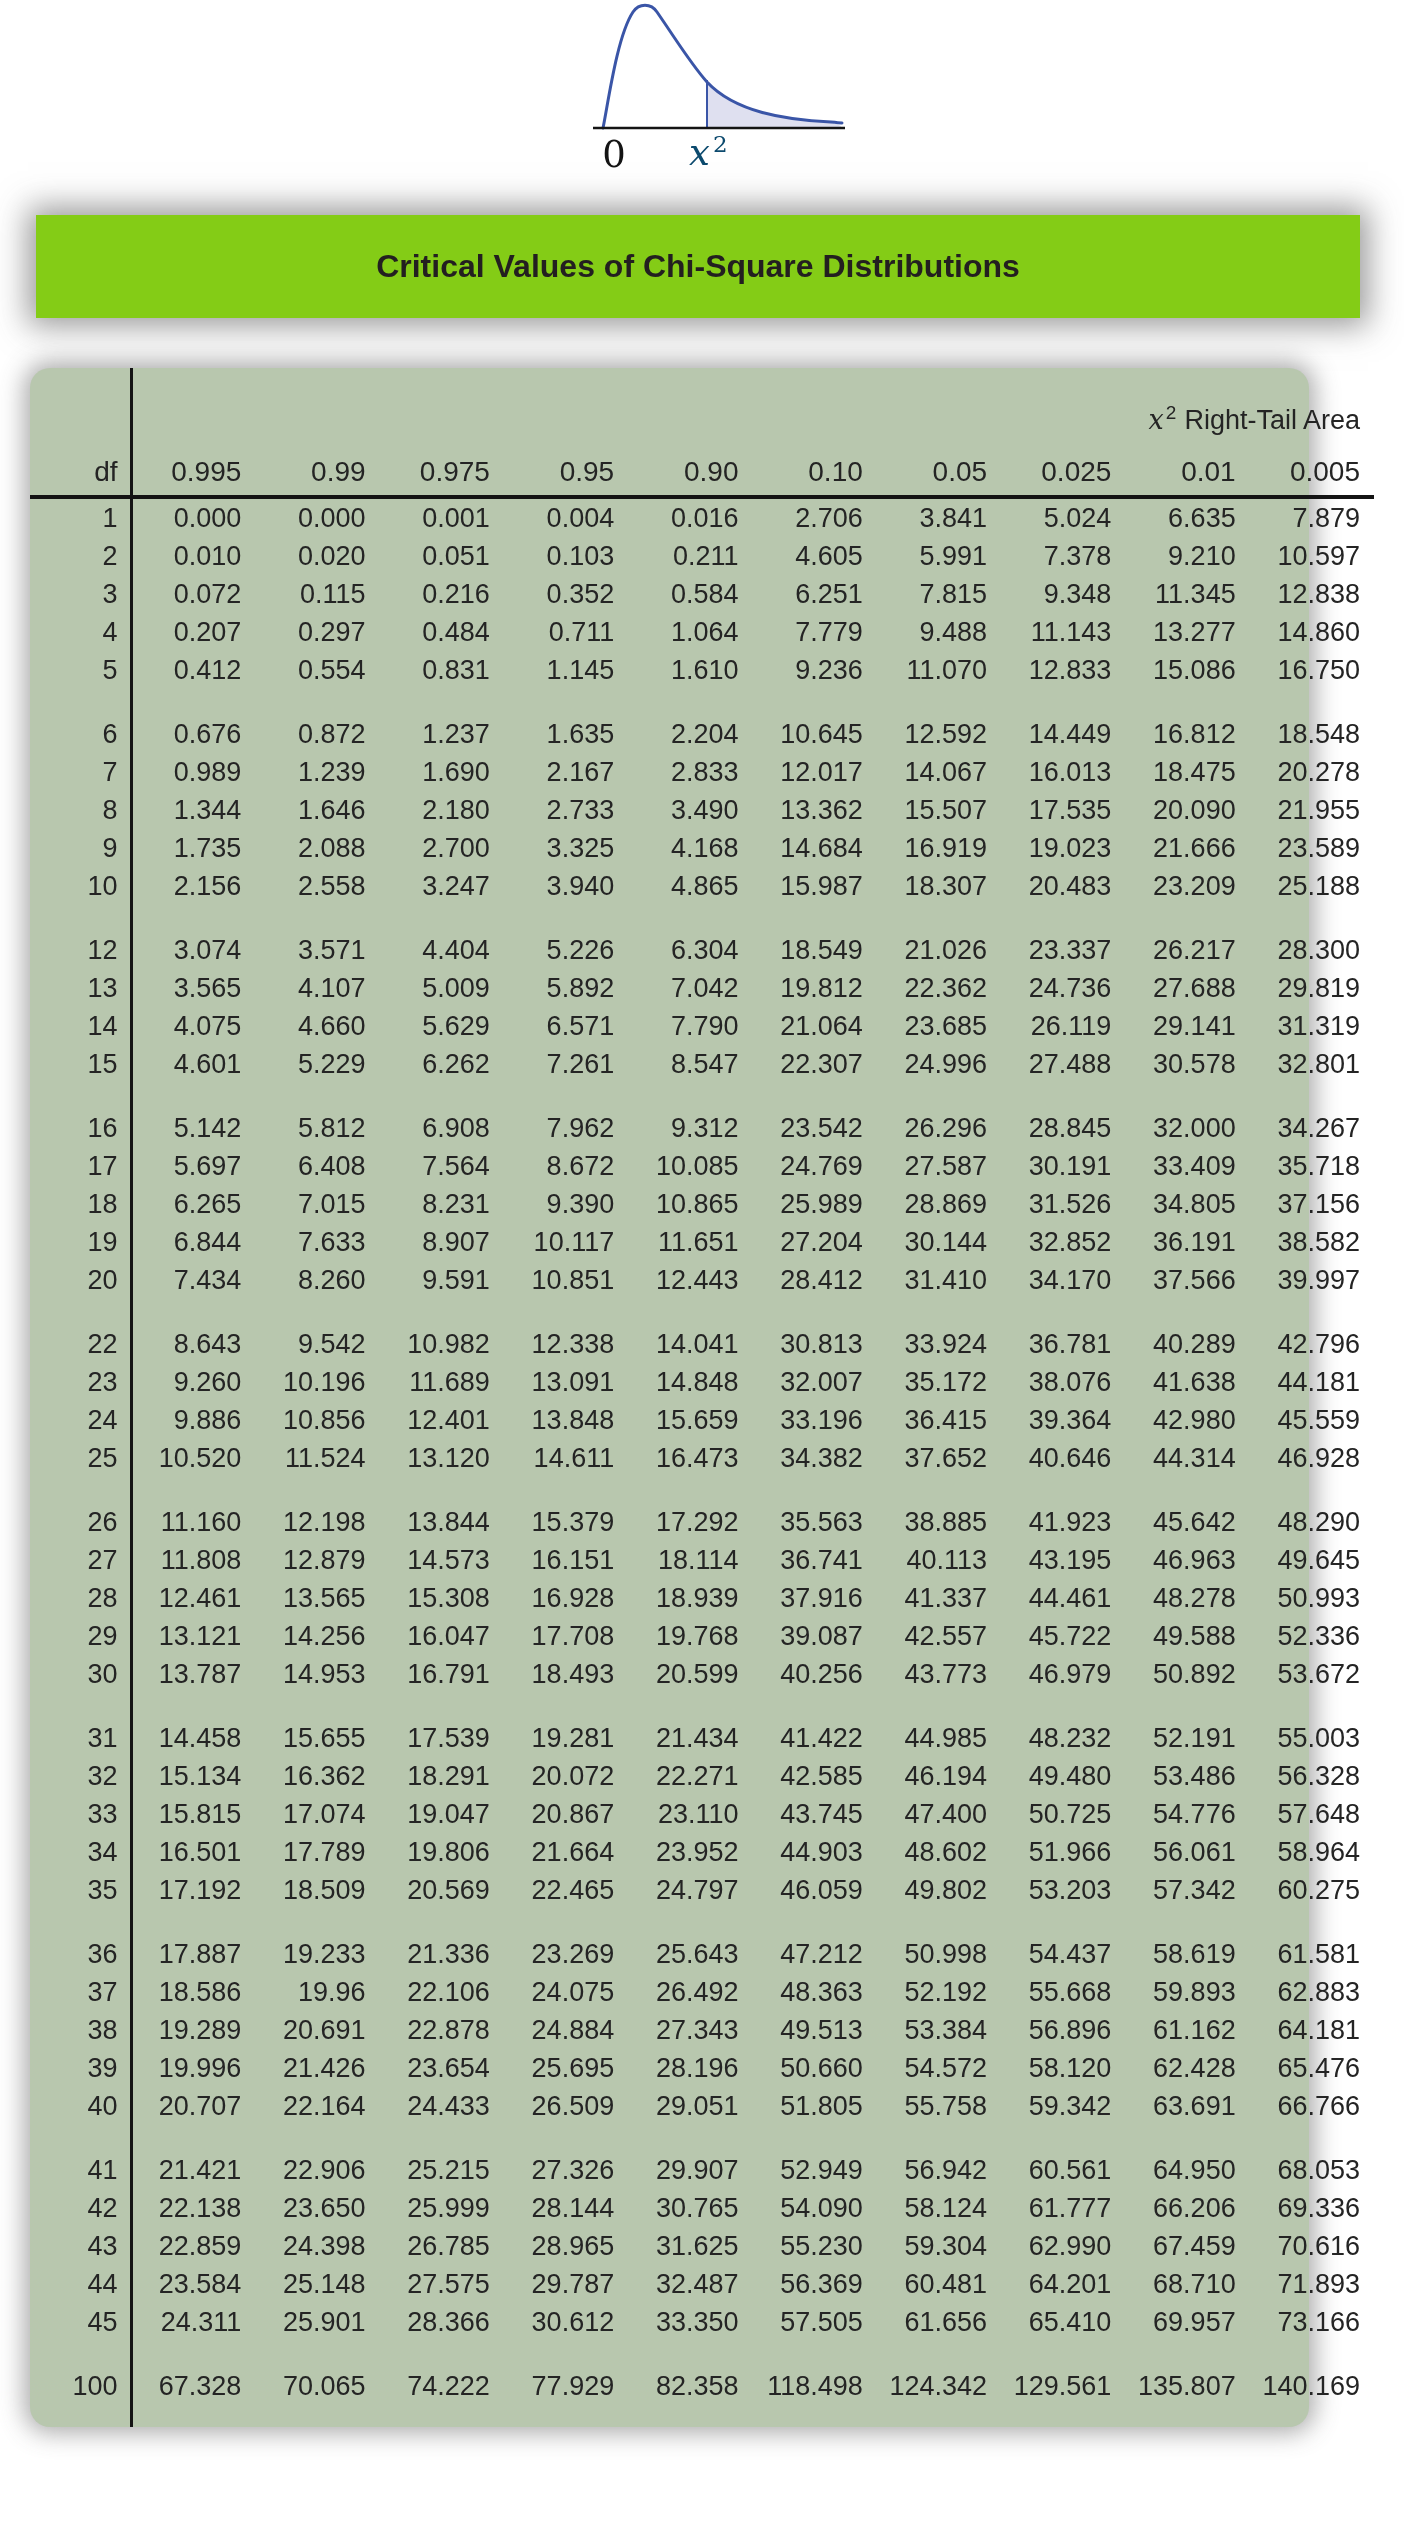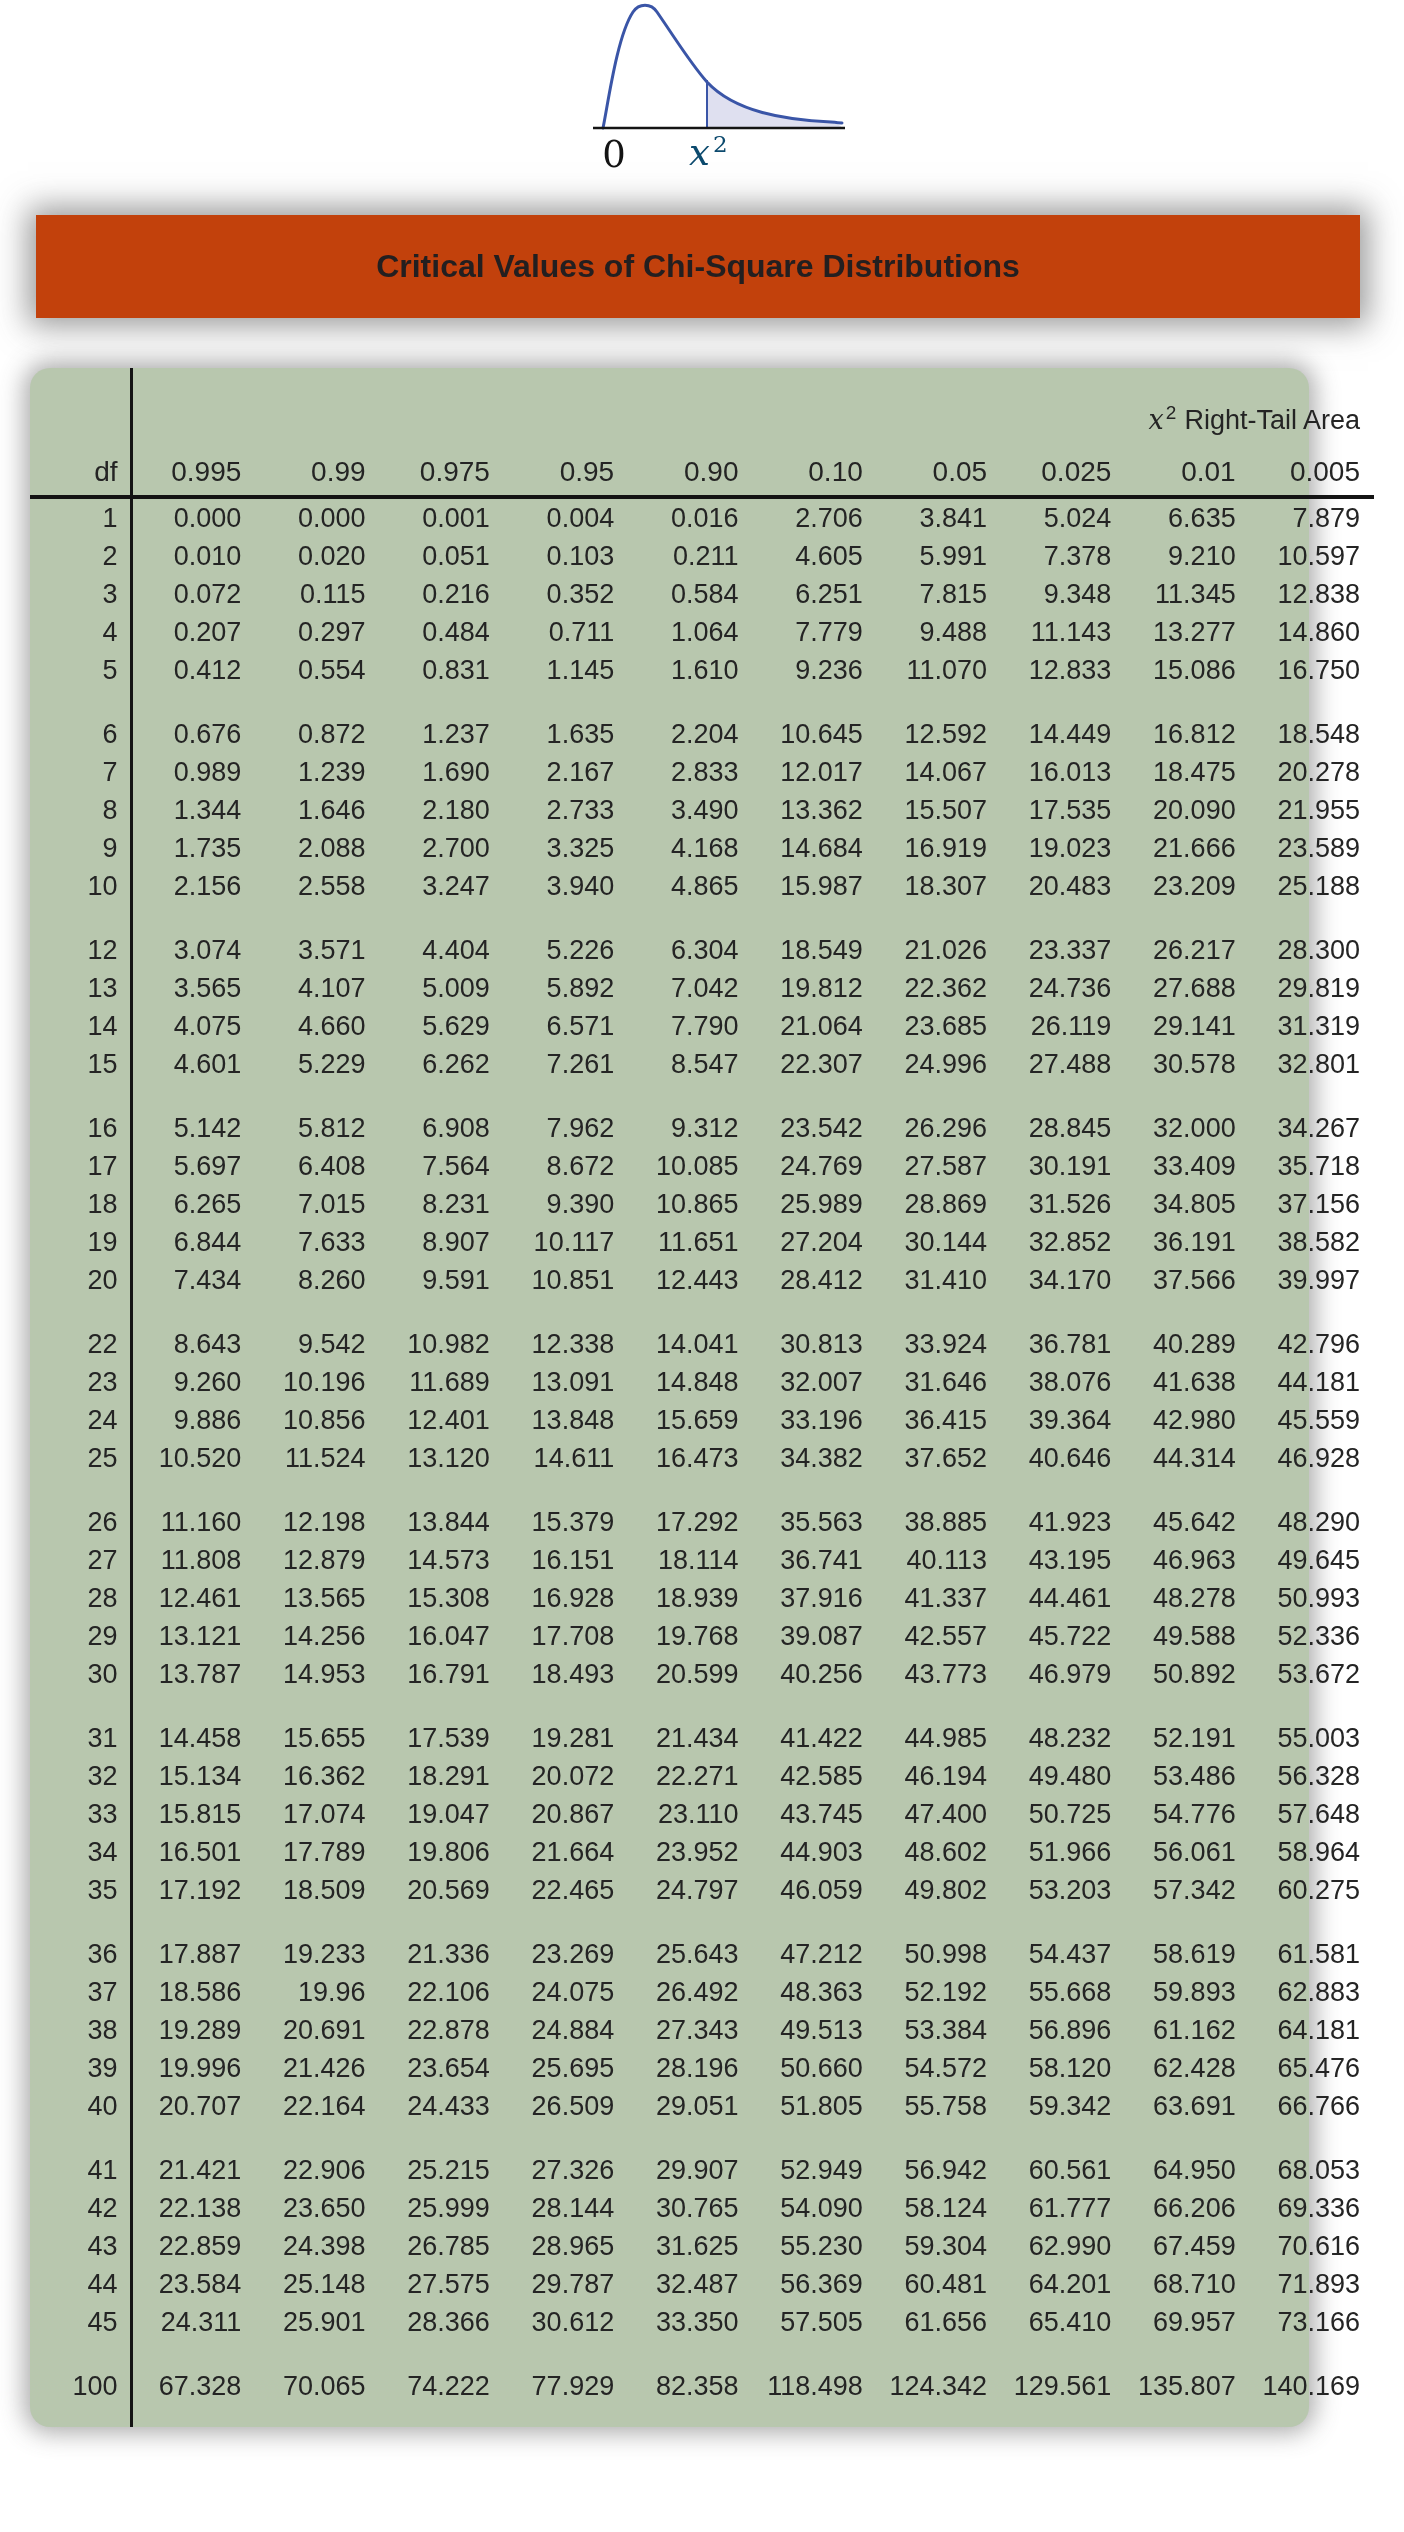--- a/index.html
+++ b/index.html
@@ -9,21 +9,21 @@
   
   .fig{position:absolute;left:0;top:0;width:1404px;height:205px;}
   .fig svg{position:absolute;left:555px;top:0;}
   .axis-label-0{position:absolute;left:596px;top:133px;width:36px;text-align:center;
         font-family:"DejaVu Serif",serif;font-size:37px;color:#141414;}
   .axis-label-x{position:absolute;left:689px;top:131px;font-family:"DejaVu Serif",serif;
         font-size:37px;font-style:italic;color:#0c4a6e;}
   .axis-label-x sup{font-size:23px;font-style:normal;margin-left:3px;}
 
   
-  .banner{position:absolute;left:36px;top:215px;width:1324px;height:103px;background:#c2410c;
+  .banner{position:absolute;left:36px;top:215px;width:1324px;height:103px;background:#84cc16;
         display:flex;align-items:center;justify-content:center;
         box-shadow:0 0 30px 8px rgba(70,70,70,0.55);}
   .banner .title{font-size:32px;font-weight:bold;color:#231f20;letter-spacing:0px;}
 
   
   .tablewrap{position:absolute;left:30px;top:368px;width:1279px;background:#b8c7ae;
         box-shadow:0 0 24px 6px rgba(70,70,70,0.45);border-radius:20px;}
   table.chi{border-collapse:collapse;width:1344px;table-layout:fixed;}
   .dfcol{width:101px;}
   table.chi td{height:38px;font-size:27px;color:#242424;text-align:right;
@@ -367,21 +367,21 @@
             <td>42.796</td>
           </tr>
           <tr>
             <td class="df">23</td>
             <td>9.260</td>
             <td>10.196</td>
             <td>11.689</td>
             <td>13.091</td>
             <td>14.848</td>
             <td>32.007</td>
-            <td>31.646</td>
+            <td>35.172</td>
             <td>38.076</td>
             <td>41.638</td>
             <td>44.181</td>
           </tr>
           <tr>
             <td class="df">24</td>
             <td>9.886</td>
             <td>10.856</td>
             <td>12.401</td>
             <td>13.848</td>

